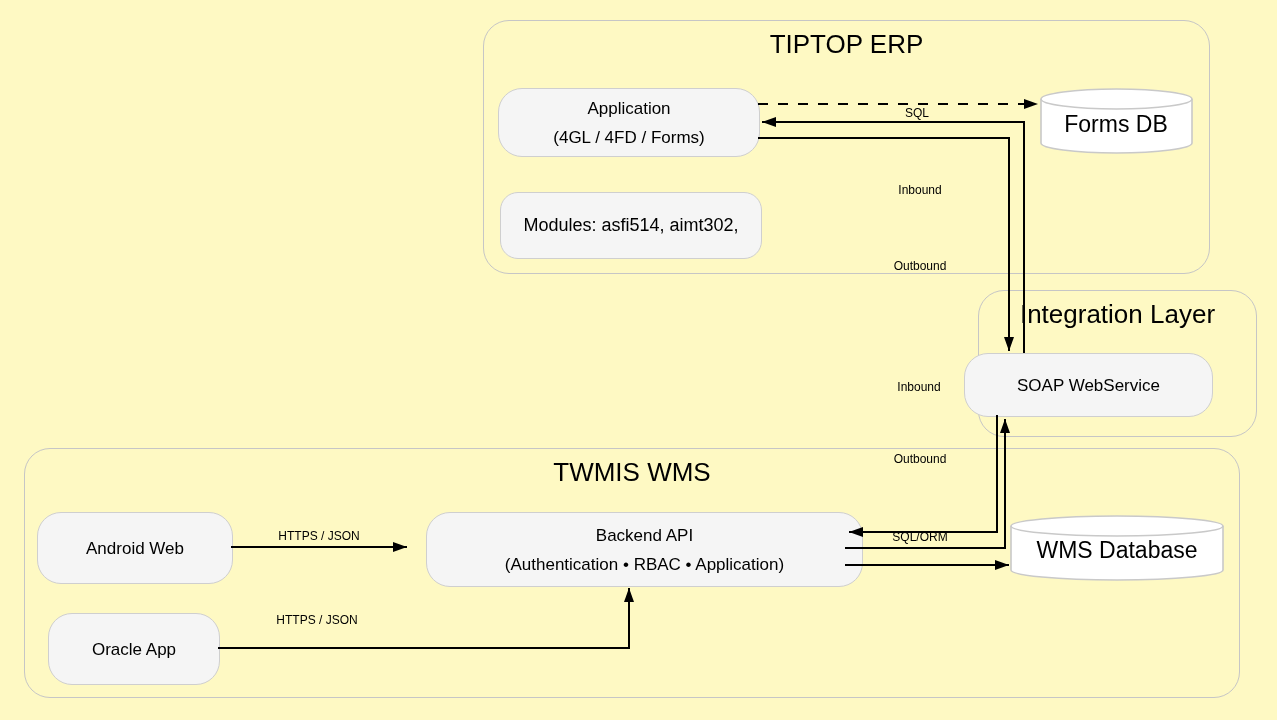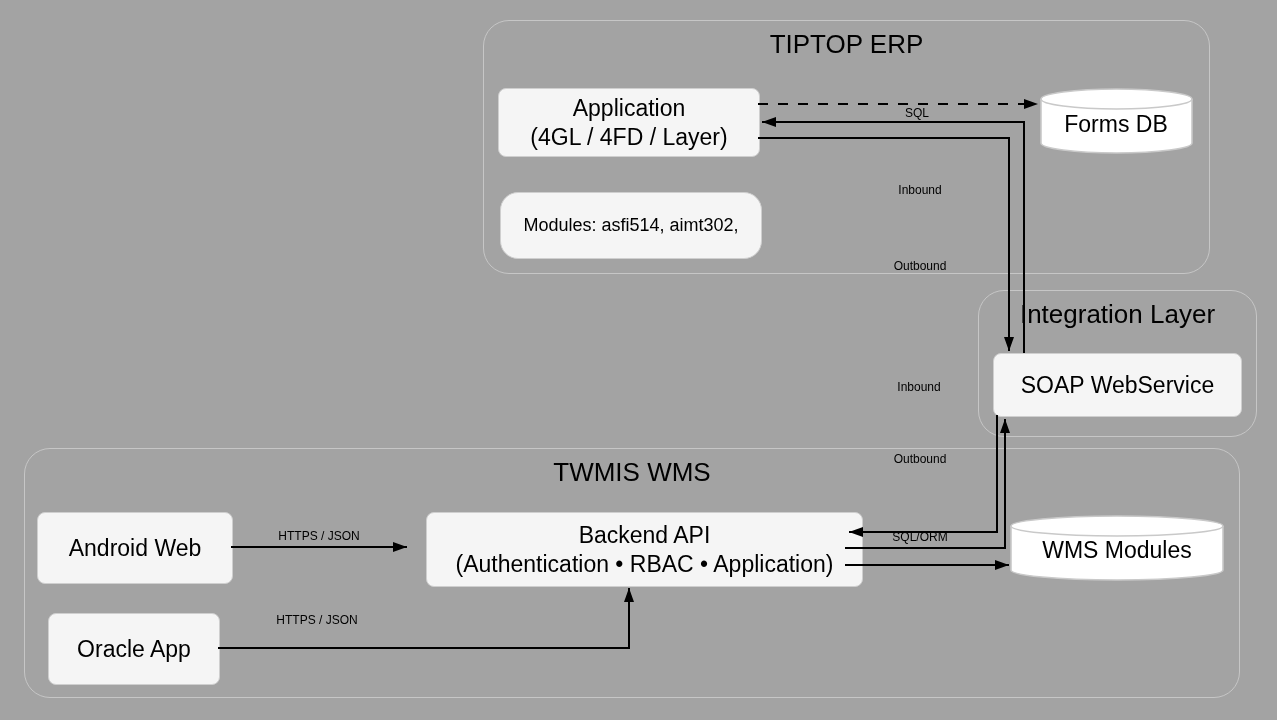--- a/index.html
+++ b/index.html
@@ -1,30 +1,30 @@
 <!DOCTYPE html>
 <html><head>
 <meta charset="utf-8">
 <style>
   html,body{margin:0;padding:0;background:#ffffff;}
   .canvas{
-    position:relative;width:1277px;height:720px;background:#a3a3a3;overflow:hidden;
+    position:relative;width:1277px;height:720px;background:#fef9c3;overflow:hidden;
     font-family:"Liberation Sans", sans-serif;color:#000;
   }
   .group{
     position:absolute;border:1.5px solid #c6c6c6;border-radius:26px;background:transparent;
   }
   .group-title{
     position:absolute;left:0;right:0;top:8px;text-align:center;
     font-size:26px;line-height:30px;color:#000;white-space:nowrap;
   }
   .node{
-    position:absolute;background:#f5f5f5;border:1.5px solid #cfcfcf;border-radius:8px;
+    position:absolute;background:#f5f5f5;border:1.5px solid #cfcfcf;border-radius:24px;
     display:flex;flex-direction:column;align-items:center;justify-content:center;
-    text-align:center;font-size:23px;line-height:29px;white-space:nowrap;
+    text-align:center;font-size:17px;line-height:29px;white-space:nowrap;
   }
   .node.small{font-size:18px;line-height:21px;border-radius:18px;}
   .svg-layer{position:absolute;left:0;top:0;width:1277px;height:720px;pointer-events:none;}
   .edge-label{
     position:absolute;transform:translate(-50%,-50%);font-size:12px;line-height:19px;
     color:#000;white-space:nowrap;
   }
   .cyl-label{
     position:absolute;transform:translate(-50%,-50%);font-size:23px;color:#000;white-space:nowrap;
   }
@@ -41,28 +41,28 @@
   <div class="group" style="left:978px;top:290px;width:277px;height:145px;">
     <div class="group-title">Integration Layer</div>
   </div>
 
   <div class="group" style="left:24px;top:448px;width:1214px;height:248px;">
     <div class="group-title">TWMIS WMS</div>
   </div>
 
   <div class="node" style="left:498px;top:88px;width:260px;height:67px;">
     <span>Application</span>
-    <span>(4GL / 4FD / Layer)</span>
+    <span>(4GL / 4FD / Forms)</span>
   </div>
 
   <div class="node small" style="left:500px;top:192px;width:260px;height:65px;">
     <span>Modules: asfi514, aimt302,</span>
   </div>
 
-  <div class="node" style="left:993px;top:353px;width:247px;height:62px;">
+  <div class="node" style="left:964px;top:353px;width:247px;height:62px;">
     <span>SOAP WebService</span>
   </div>
 
   <div class="node" style="left:37px;top:512px;width:194px;height:70px;">
     <span>Android Web</span>
   </div>
 
   <div class="node" style="left:48px;top:613px;width:170px;height:70px;">
     <span>Oracle App</span>
   </div>
@@ -100,21 +100,21 @@
     <path d="M845,548 H1005 V419" fill="none" stroke="#000" stroke-width="2" marker-end="url(#arrowhead)"></path>
 
     <path d="M845,565 H1009" fill="none" stroke="#000" stroke-width="2" marker-end="url(#arrowhead)"></path>
 
     <path d="M231,547 H407" fill="none" stroke="#000" stroke-width="2" marker-end="url(#arrowhead)"></path>
 
     <path d="M218,648 H629 V588" fill="none" stroke="#000" stroke-width="2" marker-end="url(#arrowhead)"></path>
   </svg>
 
   <div class="cyl-label" style="left:1116px;top:124px;">Forms DB</div>
-  <div class="cyl-label" style="left:1117px;top:550px;">WMS Modules</div>
+  <div class="cyl-label" style="left:1117px;top:550px;">WMS Database</div>
 
   <div class="edge-label" style="left:917px;top:113px;">SQL</div>
   <div class="edge-label" style="left:920px;top:190px;">Inbound</div>
   <div class="edge-label" style="left:920px;top:266px;">Outbound</div>
   <div class="edge-label" style="left:919px;top:387px;">Inbound</div>
   <div class="edge-label" style="left:920px;top:459px;">Outbound</div>
   <div class="edge-label" style="left:920px;top:537px;">SQL/ORM</div>
   <div class="edge-label" style="left:319px;top:536px;">HTTPS / JSON</div>
   <div class="edge-label" style="left:317px;top:620px;">HTTPS / JSON</div>
 

